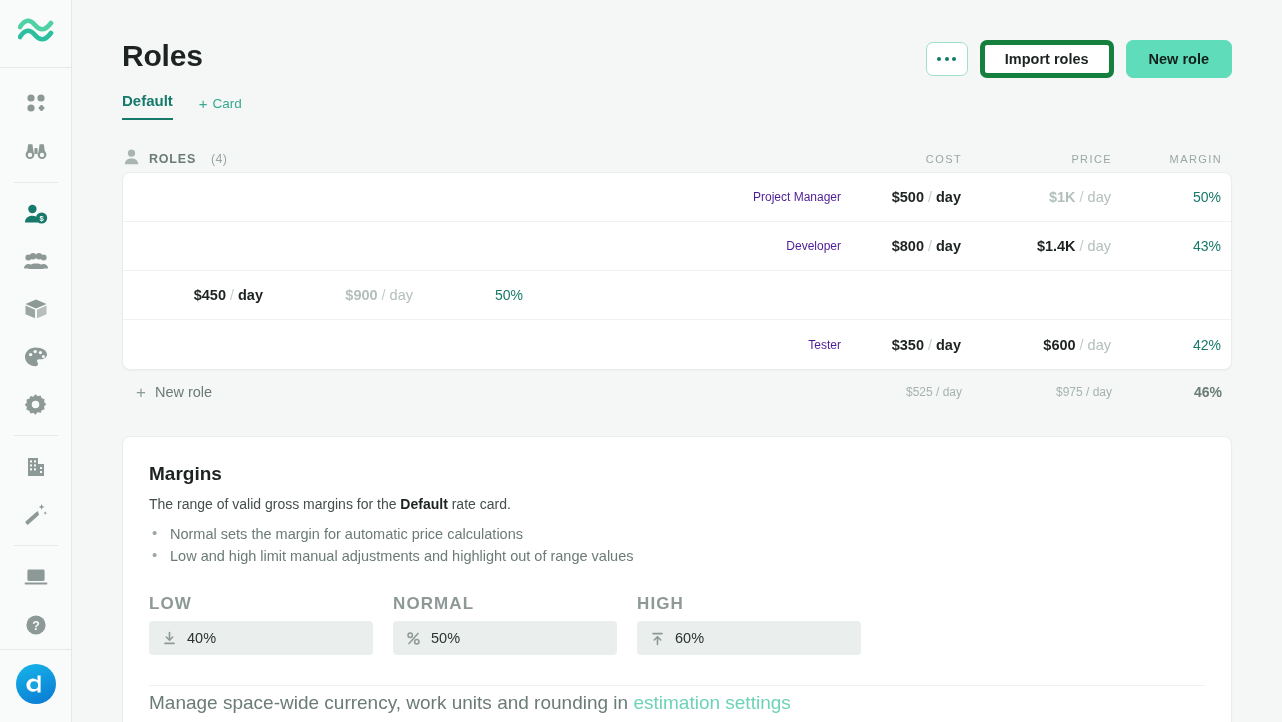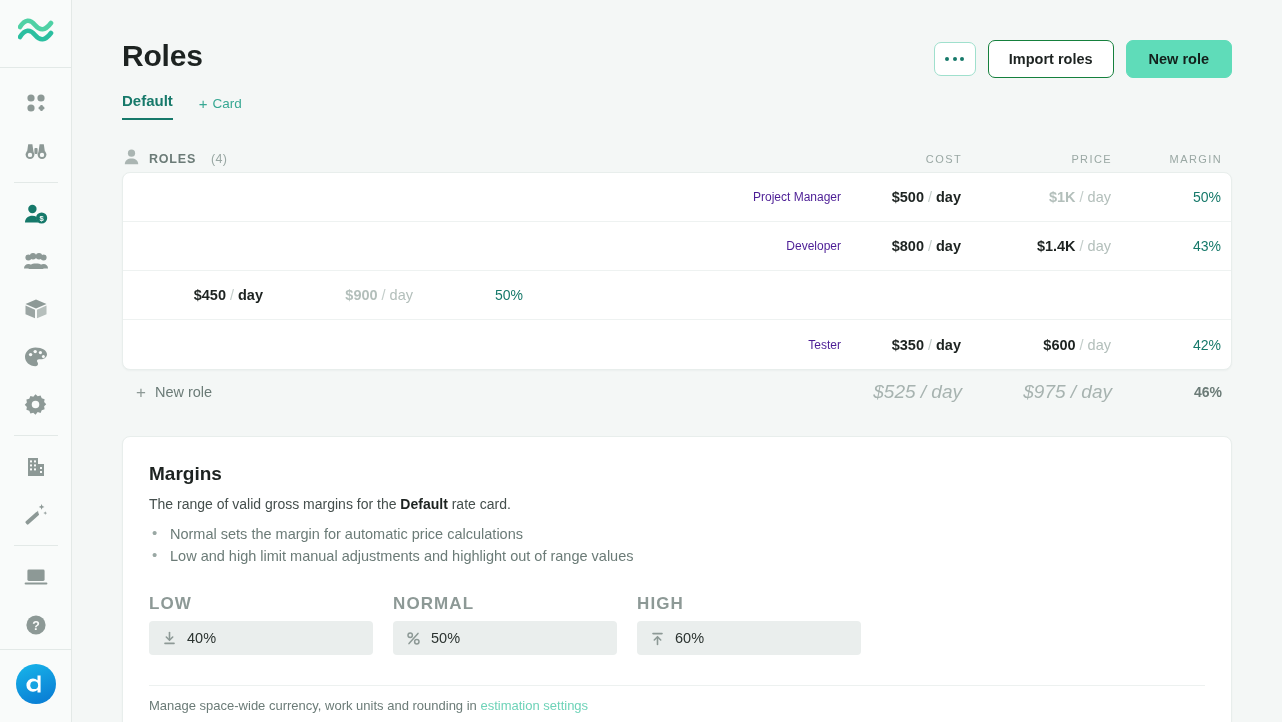--- a/index.html
+++ b/index.html
@@ -71,21 +71,21 @@
   }
   .btn-icon {
     width: 42px; height: 34px;
     background: #ffffff; border: 1px solid #9fe0cd;
     color: #16796a;
   }
   .btn-icon .dots { display: flex; gap: 3.5px; }
   .btn-icon .dots i { width: 4px; height: 4px; border-radius: 50%; background: #16796a; display:block; }
   .btn-outline {
     height: 38px; padding: 0 20px;
-    background: #ffffff; border: 1px solid #15803d;
+    background: #ffffff; border: 5px solid #15803d;
     color: #1d2321;
   }
   .btn-primary {
     height: 38px; padding: 0 22px;
     background: #5fdcb9; border: 1px solid #5fdcb9;
     color: #12201c;
   }
 
   
   .tabs {
@@ -158,21 +158,21 @@
     display: flex; align-items: center;
     height: 44px;
     padding: 0 10px 0 20px;
   }
   .foot-new {
     flex: 1 1 auto; display: flex; align-items: center; gap: 9px;
     color: #6b7b77; font-size: 14.5px; cursor: pointer;
     margin-left: -6px;
   }
   .foot-new .plus { font-size: 17px; color: #8d9996; line-height: 1; }
-  .foot-val { color: #a7b3b0; font-size: 19px; font-style: italic; }
+  .foot-val { color: #a7b3b0; font-size: 12px; }
   .foot-margin { color: #6b7b77; font-size: 14px; font-weight: bold; }
 
   
   .margins-card {
     margin: 22px 50px 0 50px;
     background: #ffffff;
     border: 1px solid #e8eeec;
     border-radius: 8px;
     box-shadow: 0 1px 2px rgba(30,50,45,0.04);
     padding: 26px 26px 0 26px;
@@ -198,21 +198,21 @@
   }
   .field-box {
     height: 34px; background: #eaeeed; border-radius: 4px;
     display: flex; align-items: center; gap: 10px;
     padding: 0 13px; cursor: text;
   }
   .field-box .f-icon { display: flex; align-items: center; }
   .field-value { font-size: 14.5px; color: #2b3330; }
   .m-divider { height: 1px; background: #edf1f0; margin-top: 30px; }
   .m-footer {
-    margin-top: 12px; font-size: 13px; color: #6b7b77;
+    margin-top: 6px; font-size: 19px; color: #6b7b77;
   }
   .m-footer a { color: #6ed3b8; text-decoration: none; cursor: pointer; }
 </style>
 </head>
 <body>
 
 <div class="app">
 
   <div class="sidebar">
 

